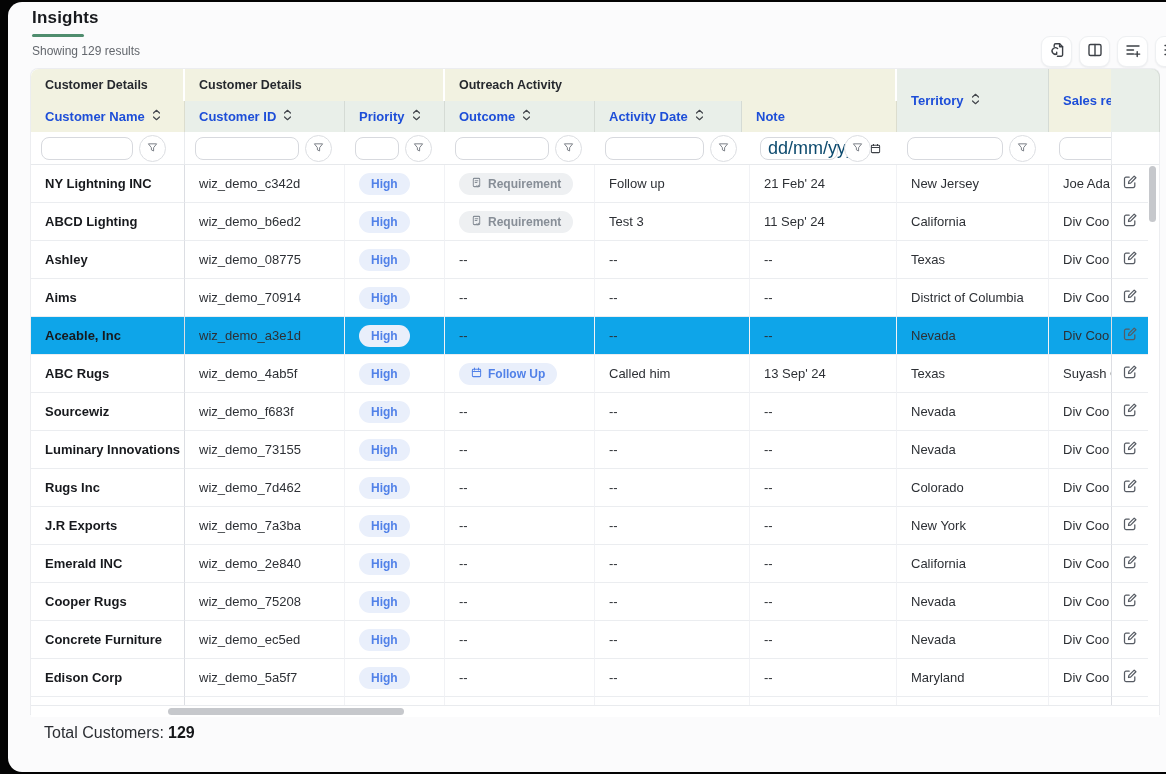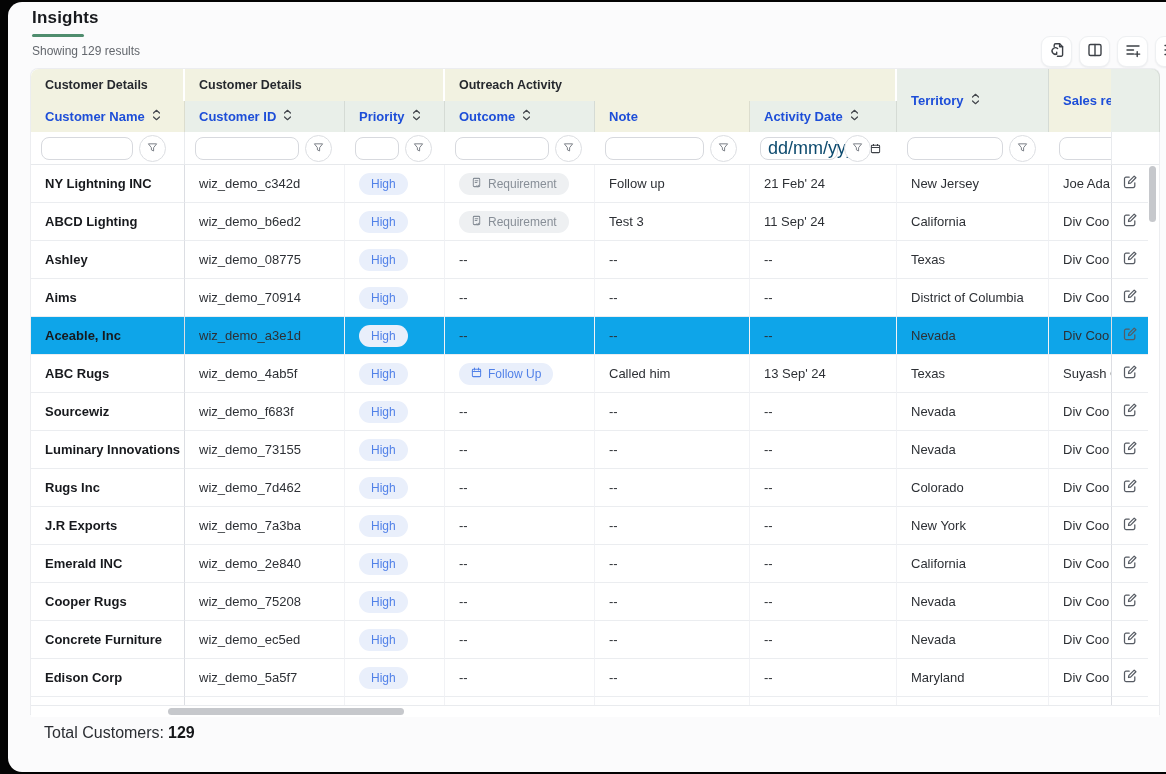--- a/index.html
+++ b/index.html
@@ -85,21 +85,21 @@
   .c-outcome{width:150px;}
   .c-note{width:155px;}
   .c-date{width:147px;}
   .c-territory{width:152px;}
   .c-rep{width:160px;}
   .c-edit{width:37px;border-left:1px solid #dcdee3;border-right:none;justify-content:center;padding:0;cursor:pointer;}
   .c-edit svg{stroke:#565b63;fill:none;stroke-width:1.25;stroke-linecap:round;stroke-linejoin:round;}
   .c-gutter{width:13px;flex:none;background:#fff;}
   .pill{
     display:inline-flex;align-items:center;gap:6px;height:22px;border-radius:11px;
-    padding:0 12px;font-size:12px;font-weight:400;
+    padding:0 12px;font-size:12px;font-weight:700;
   }
   .pill-blue{background:#e9effb;color:#5181e8;}
   .pill-gray{background:#eef0f2;color:#878e97;}
   .pill svg{stroke:currentColor;fill:none;stroke-width:1.1;stroke-linecap:round;stroke-linejoin:round;flex:none;}
   
   .hscroll{height:11px;background:#fff;border-top:1px solid #e9ebee;position:relative;}
   .hthumb{position:absolute;left:137px;top:2px;width:236px;height:7px;border-radius:4px;background:#c6c8cc;cursor:grab;}
   .vthumb{position:absolute;right:3px;top:97px;width:7px;height:56px;border-radius:4px;background:#c6c8cc;cursor:grab;}
   
   .footer{position:absolute;left:36px;top:713px;height:36px;display:flex;align-items:center;font-size:16px;color:#2b2e33;}
@@ -180,29 +180,29 @@
           <div class="hgroup" style="width:452px">
             <div class="gcell beige">Outreach Activity</div>
             <div class="hrow">
               <div class="hcell sage" style="width:150px">
                   <span>Outcome</span>
                   <span><svg width="9" height="12" viewBox="0 0 9 12" fill="none" stroke="#43464c" stroke-width="1.2" stroke-linecap="round" stroke-linejoin="round">
                       <path d="M1.5 4 L4.5 1.3 L7.5 4"></path>
                       <path d="M1.5 8 L4.5 10.7 L7.5 8"></path>
                     </svg></span>
                 </div>
-              <div class="hcell beige" style="width:155px">
-                  <span>Note</span>
-                </div>
               <div class="hcell sage" style="width:147px">
                   <span>Activity Date</span>
                   <span><svg width="9" height="12" viewBox="0 0 9 12" fill="none" stroke="#43464c" stroke-width="1.2" stroke-linecap="round" stroke-linejoin="round">
                       <path d="M1.5 4 L4.5 1.3 L7.5 4"></path>
                       <path d="M1.5 8 L4.5 10.7 L7.5 8"></path>
                     </svg></span>
+                </div>
+              <div class="hcell beige" style="width:155px">
+                  <span>Note</span>
                 </div>
             </div>
           </div>
           <div class="hcell tall sage" style="width:152px">
               <span>Territory</span>
               <span><svg width="9" height="12" viewBox="0 0 9 12" fill="none" stroke="#43464c" stroke-width="1.2" stroke-linecap="round" stroke-linejoin="round">
                   <path d="M1.5 4 L4.5 1.3 L7.5 4"></path>
                   <path d="M1.5 8 L4.5 10.7 L7.5 8"></path>
                 </svg></span>
             </div>

